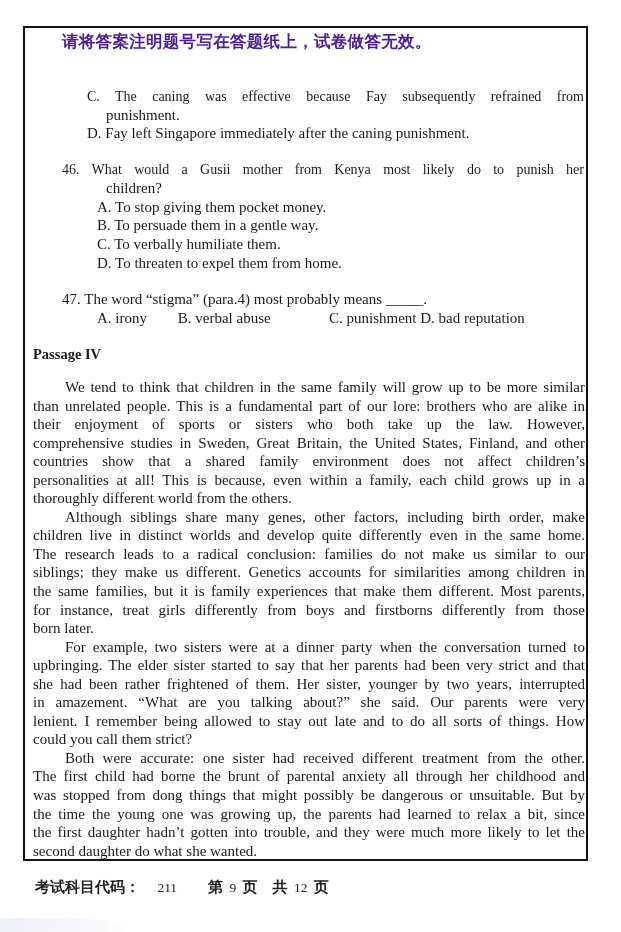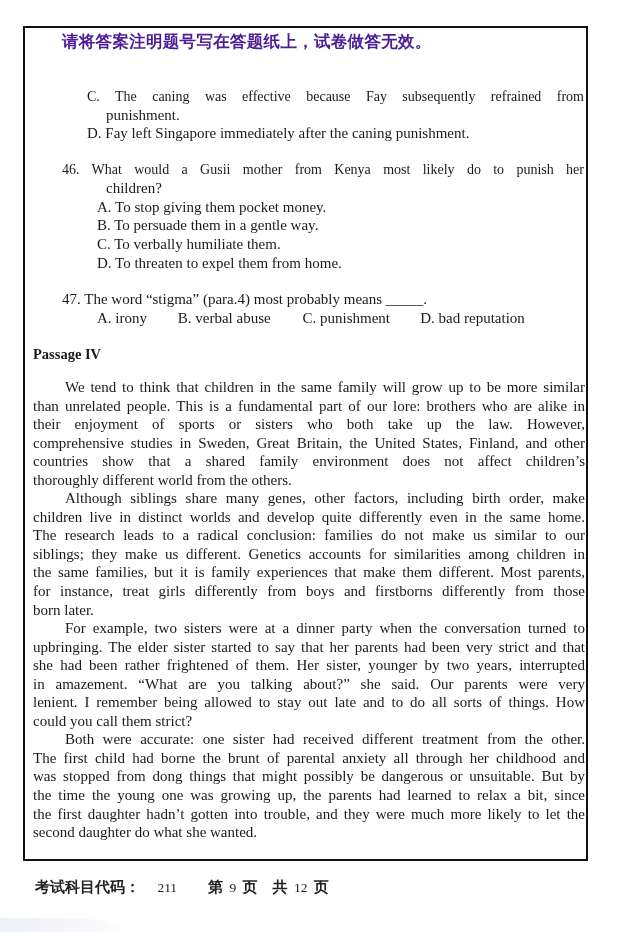--- a/index.html
+++ b/index.html
@@ -129,33 +129,34 @@
 <div class="line" style="left:106px; top:179px;">children?</div>
 <div class="line" style="left:97px; top:198px;">A. To stop giving them pocket money.</div>
 <div class="line" style="left:97px; top:216px;">B. To persuade them in a gentle way.</div>
 <div class="line" style="left:97px; top:235px;">C. To verbally humiliate them.</div>
 <div class="line" style="left:97px; top:254px;">D. To threaten to expel them from home.</div>
 
 <div class="line" style="left:62px; top:290px;">47. The word “stigma” (para.4) most probably means _____.</div>
 <div class="options-row">
   <span style="width:77px;">A. irony</span>
   <span style="width:121px;">B. verbal abuse</span>
-  <span style="width:114px;">C. punishment</span>
+  <span style="width:114px;text-align:right;">C. punishment</span>
   <span>D. bad reputation</span>
 </div>
 
 <div class="passage-title">Passage IV</div>
 
 <div class="passage">
   <div class="para">
     <span class="ln first">We tend to think that children in the same family will grow up to be more similar</span>
     <span class="ln">than unrelated people. This is a fundamental part of our lore: brothers who are alike in</span>
     <span class="ln">their enjoyment of sports or sisters who both take up the law. However,</span>
     <span class="ln">comprehensive studies in Sweden, Great Britain, the United States, Finland, and other</span>
     <span class="ln">countries show that a shared family environment does not affect children’s</span>
+    <span class="ln">personalities at all! This is because, even within a family, each child grows up in a</span>
     <span class="ln last">thoroughly different world from the others.</span>
   </div>
   <div class="para">
     <span class="ln first">Although siblings share many genes, other factors, including birth order, make</span>
     <span class="ln">children live in distinct worlds and develop quite differently even in the same home.</span>
     <span class="ln">The research leads to a radical conclusion: families do not make us similar to our</span>
     <span class="ln">siblings; they make us different. Genetics accounts for similarities among children in</span>
     <span class="ln">the same families, but it is family experiences that make them different. Most parents,</span>
     <span class="ln">for instance, treat girls differently from boys and firstborns differently from those</span>
     <span class="ln last">born later.</span>

